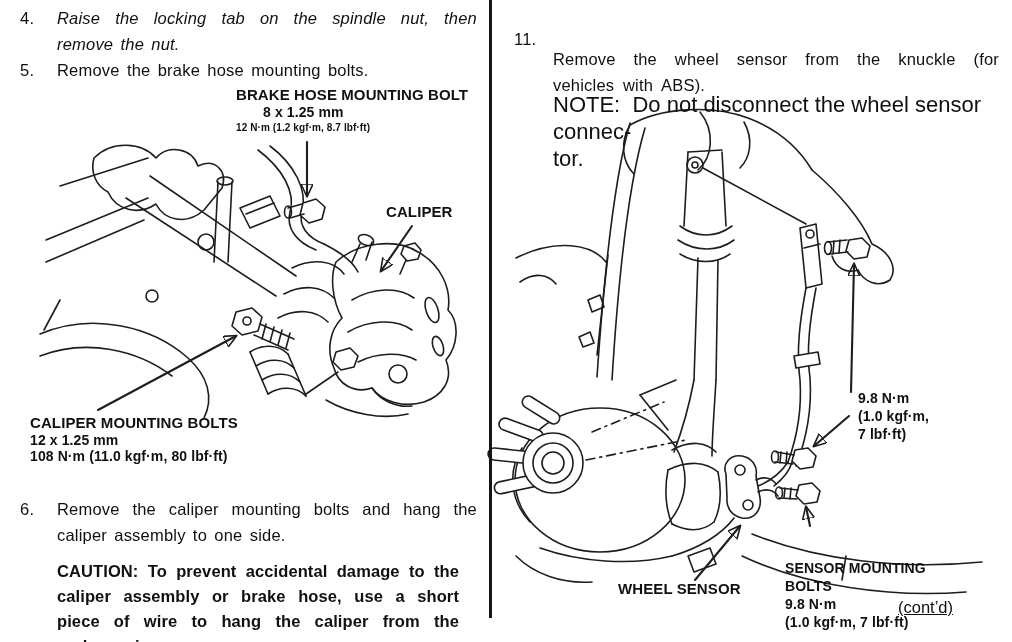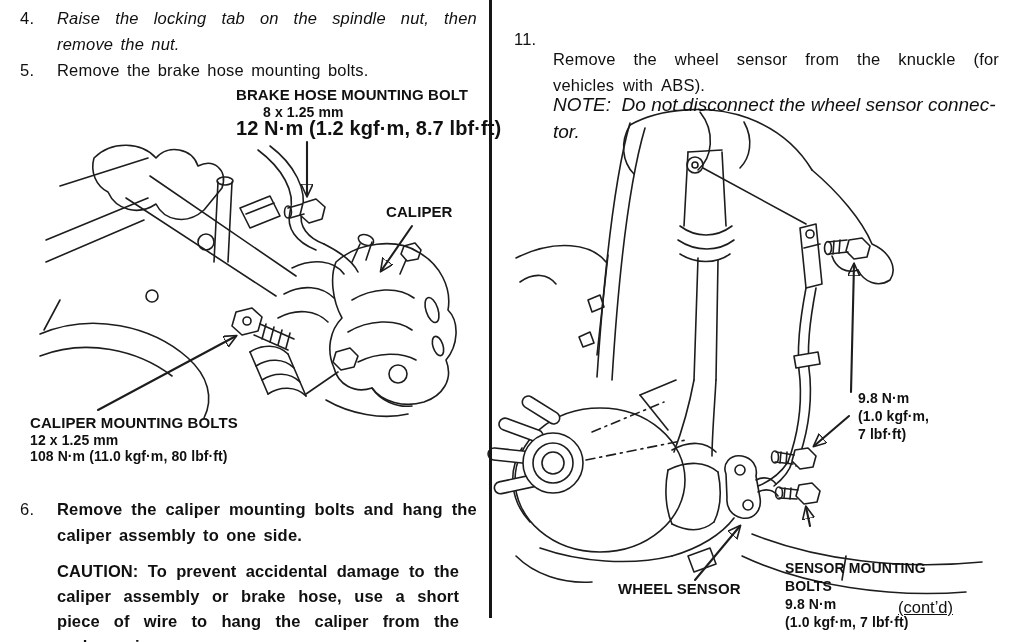--- a/index.html
+++ b/index.html
@@ -11,21 +11,21 @@
   .art .fillw{fill:#ffffff;}
   .art .leader{stroke-width:2.1;}
   .step{position:absolute;z-index:2;font-size:16.5px;line-height:26px;letter-spacing:.2px;}
   .step .num{position:absolute;left:0;top:0;}
   .step .body{display:block;text-align:justify;word-spacing:2.5px;}
   .lbl{position:absolute;z-index:2;font-weight:bold;font-size:14px;line-height:16.5px;white-space:nowrap;letter-spacing:.1px;}
   .lbl.big{font-size:15px;}
   .lbl.lh18{line-height:18px;}
   .caution{position:absolute;z-index:2;font-weight:bold;font-size:16.5px;line-height:25px;
            text-align:justify;word-spacing:2.5px;letter-spacing:.1px;}
-  .note{position:absolute;z-index:2;font-size:19px;line-height:27px;font-style:italic;}
+  .note{position:absolute;z-index:2;font-size:22px;line-height:27px;}
   .note div{white-space:pre-wrap;}
   .contd{position:absolute;z-index:2;font-size:16.5px;text-decoration:underline;}
   .divider{position:absolute;z-index:1;background:#161616;}
   .frag{position:absolute;overflow:hidden;z-index:2;}
   .frag span{position:relative;display:block;font-weight:bold;font-size:17px;}
 </style>
 </head>
 <body>
 
 <div class="page">
@@ -247,34 +247,34 @@
   </div>
 
   <div class="step" style="left:20px;top:57px;width:457px;">
     <span class="num">5.</span>
     <span class="body" style="margin-left:37px;width:420px;text-align:left;">Remove the brake hose mounting bolts.</span>
   </div>
 
   <div class="lbl big" style="left:236px;top:87px;">
     <div>BRAKE HOSE MOUNTING BOLT</div>
     <div style="font-size:14px;margin-left:27px;">8 x 1.25 mm</div>
-    <div style="font-size:20px;">12 N·m (1.2 kgf·m, 8.7 lbf·ft)</div>
+    <div style="font-size:10px;">12 N·m (1.2 kgf·m, 8.7 lbf·ft)</div>
   </div>
 
   <div class="lbl big" style="left:386px;top:204px;">CALIPER</div>
 
   <div class="lbl" style="left:30px;top:415px;">
     <div style="font-size:15px;">CALIPER MOUNTING BOLTS</div>
     <div>12 x 1.25 mm</div>
     <div>108 N·m (11.0 kgf·m, 80 lbf·ft)</div>
   </div>
 
   <div class="step" style="left:20px;top:496px;width:457px;">
     <span class="num">6.</span>
-    <span class="body" style="margin-left:37px;width:420px;font-weight:bold;">Remove the caliper mounting bolts and hang the caliper assembly to one side.</span>
+    <span class="body" style="margin-left:37px;width:420px;">Remove the caliper mounting bolts and hang the caliper assembly to one side.</span>
   </div>
 
   <div class="caution" style="left:57px;top:559px;width:402px;">CAUTION: To prevent accidental damage to the caliper assembly or brake hose, use a short piece of wire to hang the caliper from the undercarriage.</div>
 
   <div class="step" style="left:514px;top:26px;width:486px;">
     <span class="num">11.</span>
     <span class="body" style="margin-left:39px;width:446px;word-spacing:4px;margin-top:20px;">Remove the wheel sensor from the knuckle (for vehicles with ABS).</span>
   </div>
 
   <div class="note" style="left:553px;top:91px;width:450px;">

